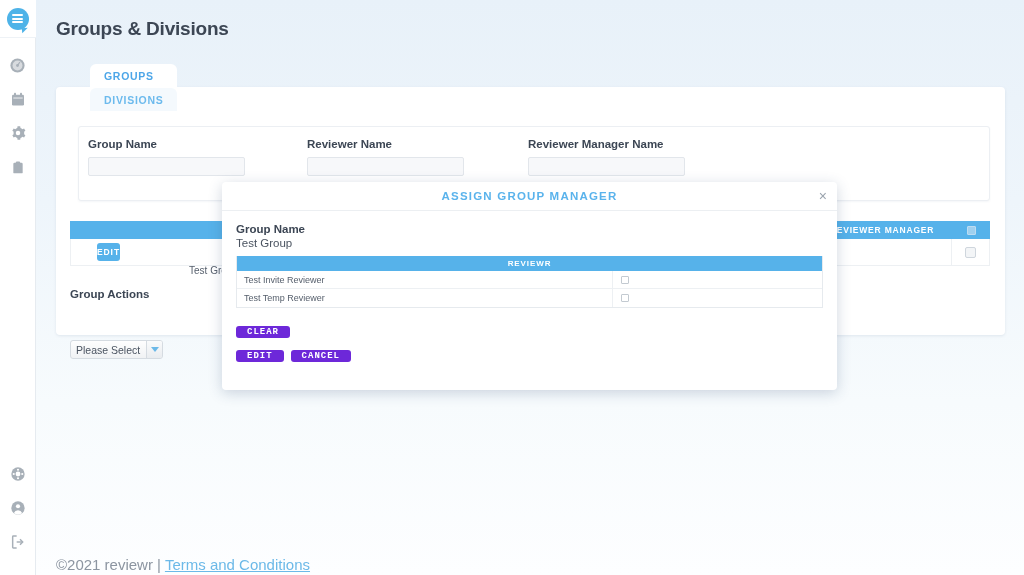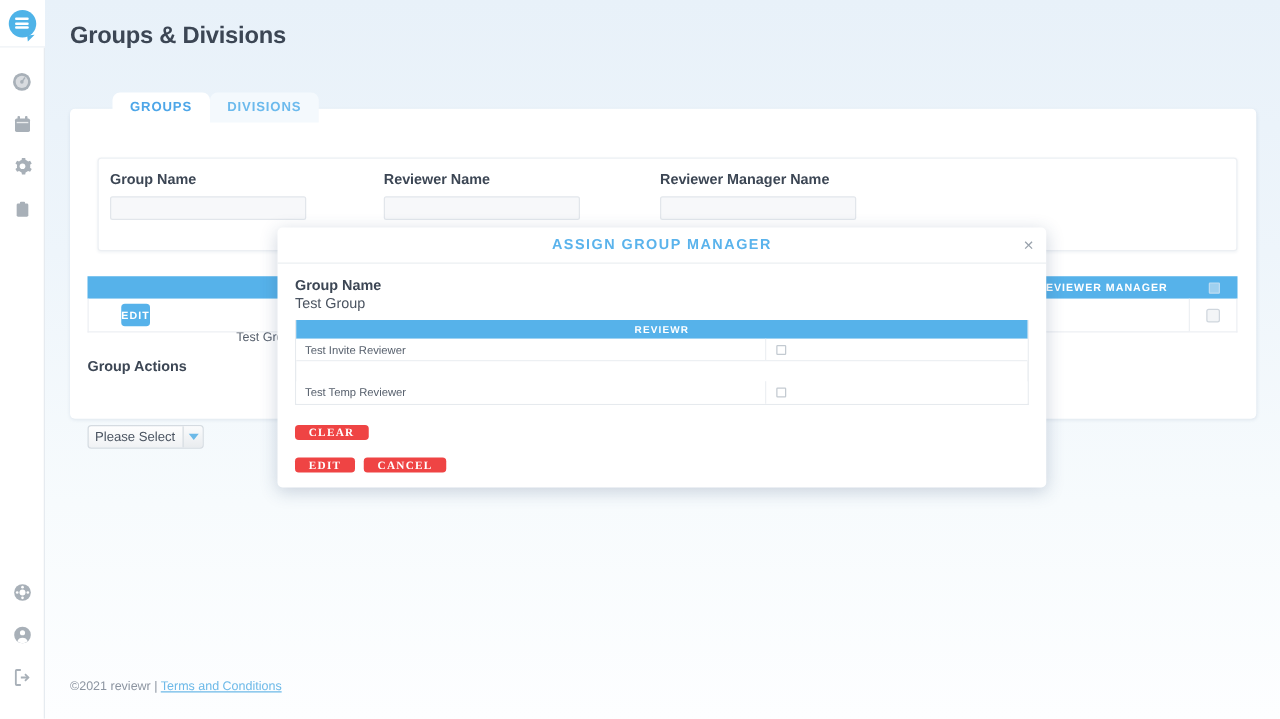--- a/index.html
+++ b/index.html
@@ -55,22 +55,22 @@
 
   
   #page-title {
     position: absolute; left: 56px; top: 18px;
     font-size: 19px; font-weight: bold; color: #3c4654;
     letter-spacing: -0.2px;
   }
 
   
   #tabs {
-    position: absolute; left: 90px; top: 74px;
-    display: flex; z-index: 5;
+    position: absolute; left: 90px; top: 64px;
+    display: flex; z-index: 5; flex-direction: column;
   }
   .tab {
     padding: 7px 14px 6px 14px;
     font-size: 10.5px; font-weight: bold; letter-spacing: 0.7px;
     border-radius: 6px 6px 0 0;
     line-height: 1;
   }
   .tab.active { background: #ffffff; color: #4da6e8; }
   .tab.inactive { background: #f4f9fd; color: #6cbaed; }
 
@@ -185,22 +185,22 @@
   }
   .caret-sm {
     width: 0; height: 0;
     border-left: 4px solid transparent;
     border-right: 4px solid transparent;
     border-top: 5px solid #6cb9e8;
   }
 
   
   #footer {
-    position: absolute; left: 56px; top: 544px;
-    font-size: 10px; color: #8c95a1;
+    position: absolute; left: 56px; top: 556px;
+    font-size: 15px; color: #8c95a1;
   }
   #footer a { color: #6cb9e8; text-decoration: underline; }
 
   
   #modal {
     position: absolute; left: 222px; top: 182px;
     width: 615px; height: 208px;
     background: #ffffff;
     border-radius: 4px;
     box-shadow: 0 3px 14px rgba(40,70,110,0.22);
@@ -228,38 +228,38 @@
     height: 15px; background: #56b2ea; color: #ffffff;
     font-size: 8px; font-weight: bold; letter-spacing: 0.9px;
     display: flex; align-items: center; justify-content: center;
   }
   .mt-row {
     display: flex; height: 18px; align-items: center;
     border-bottom: 1px solid #edf0f3;
     font-size: 9px; color: #57606d;
     background: #ffffff;
   }
-  .mt-row:last-child { border-bottom: none; margin-top: 16px; }
+  .mt-row:last-child { border-bottom: none; }
   .mt-name { flex: 1; padding-left: 7px; }
   .mt-chkcell {
     width: 110px; border-left: 1px solid #edf0f3;
     height: 100%; display: flex; align-items: center; padding-left: 8px;
   }
   .mt-chk {
     width: 8px; height: 8px;
     border: 1px solid #c3cad1; border-radius: 1px; background: #ffffff;
   }
   .mt-tail { width: 100px; }
 
   .btn-blue {
-    background: #ef4444; color: #ffffff;
+    background: #6d28d9; color: #ffffff;
     font-size: 9px; font-weight: bold; letter-spacing: 1px;
     border: none; border-radius: 3px;
     padding: 1px 11px; cursor: pointer;
-    font-family: Liberation Serif, serif;
+    font-family: Liberation Mono, monospace;
   }
   #modal-clear-row { padding: 12px 14px 0 14px; }
   #modal-action-row { padding: 12px 14px 0 14px; display: flex; gap: 7px; }
 </style>
 </head>
 <body>
 
 <div id="sidebar">
   <div class="logo-cell">
     <div class="logo-bubble">

